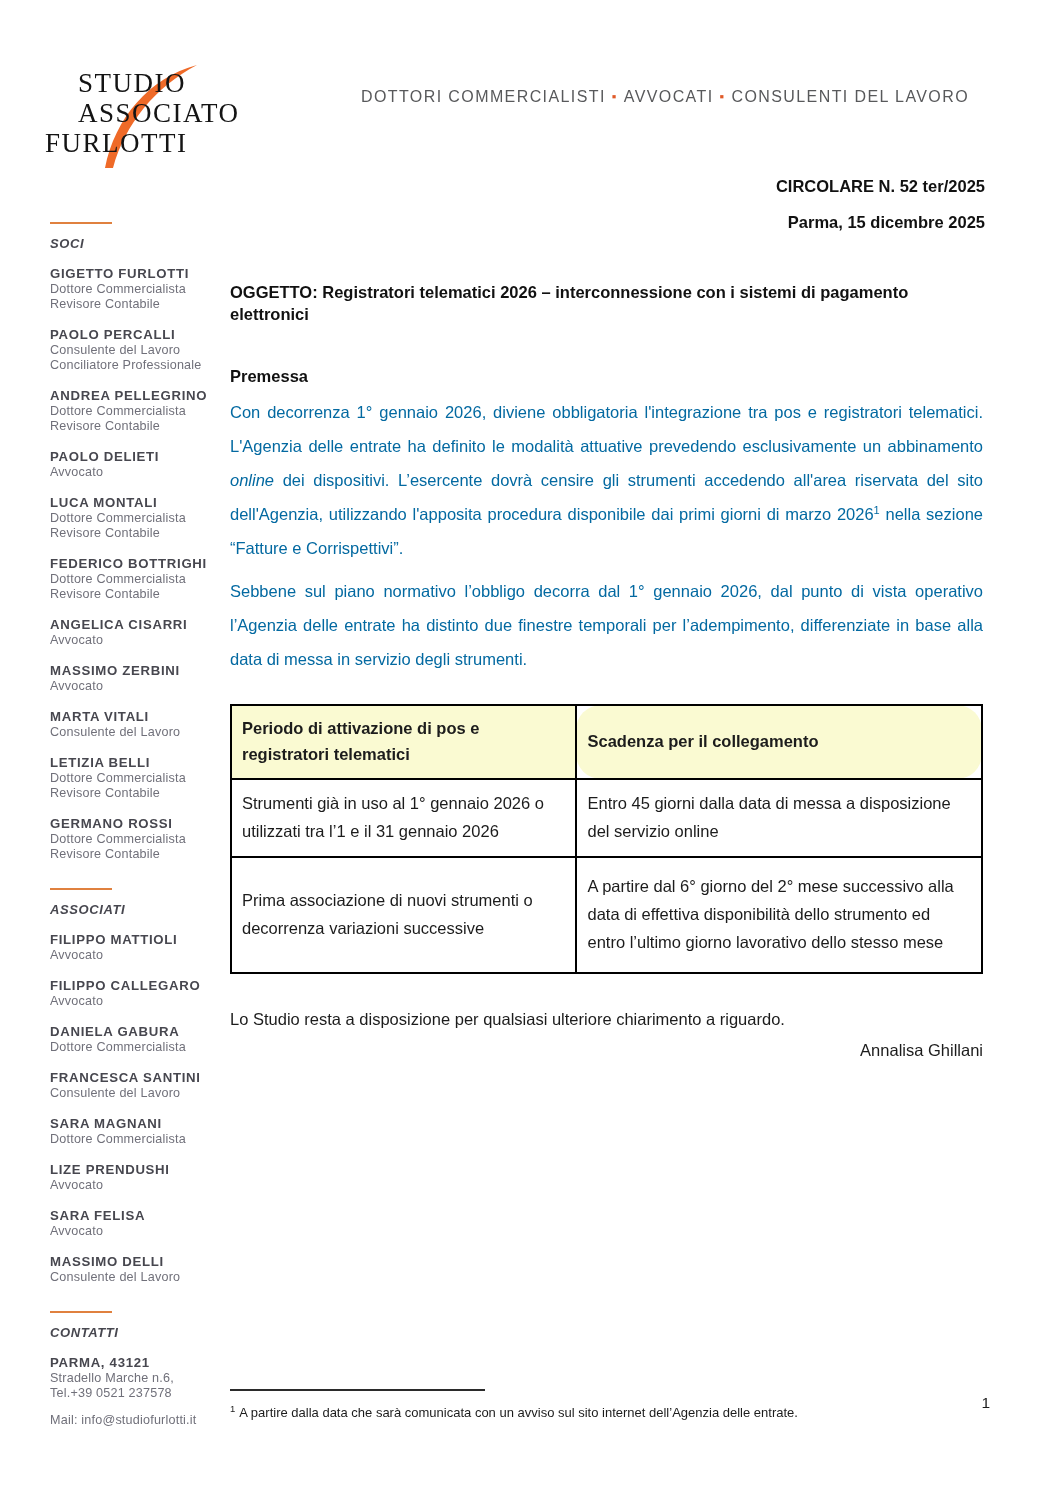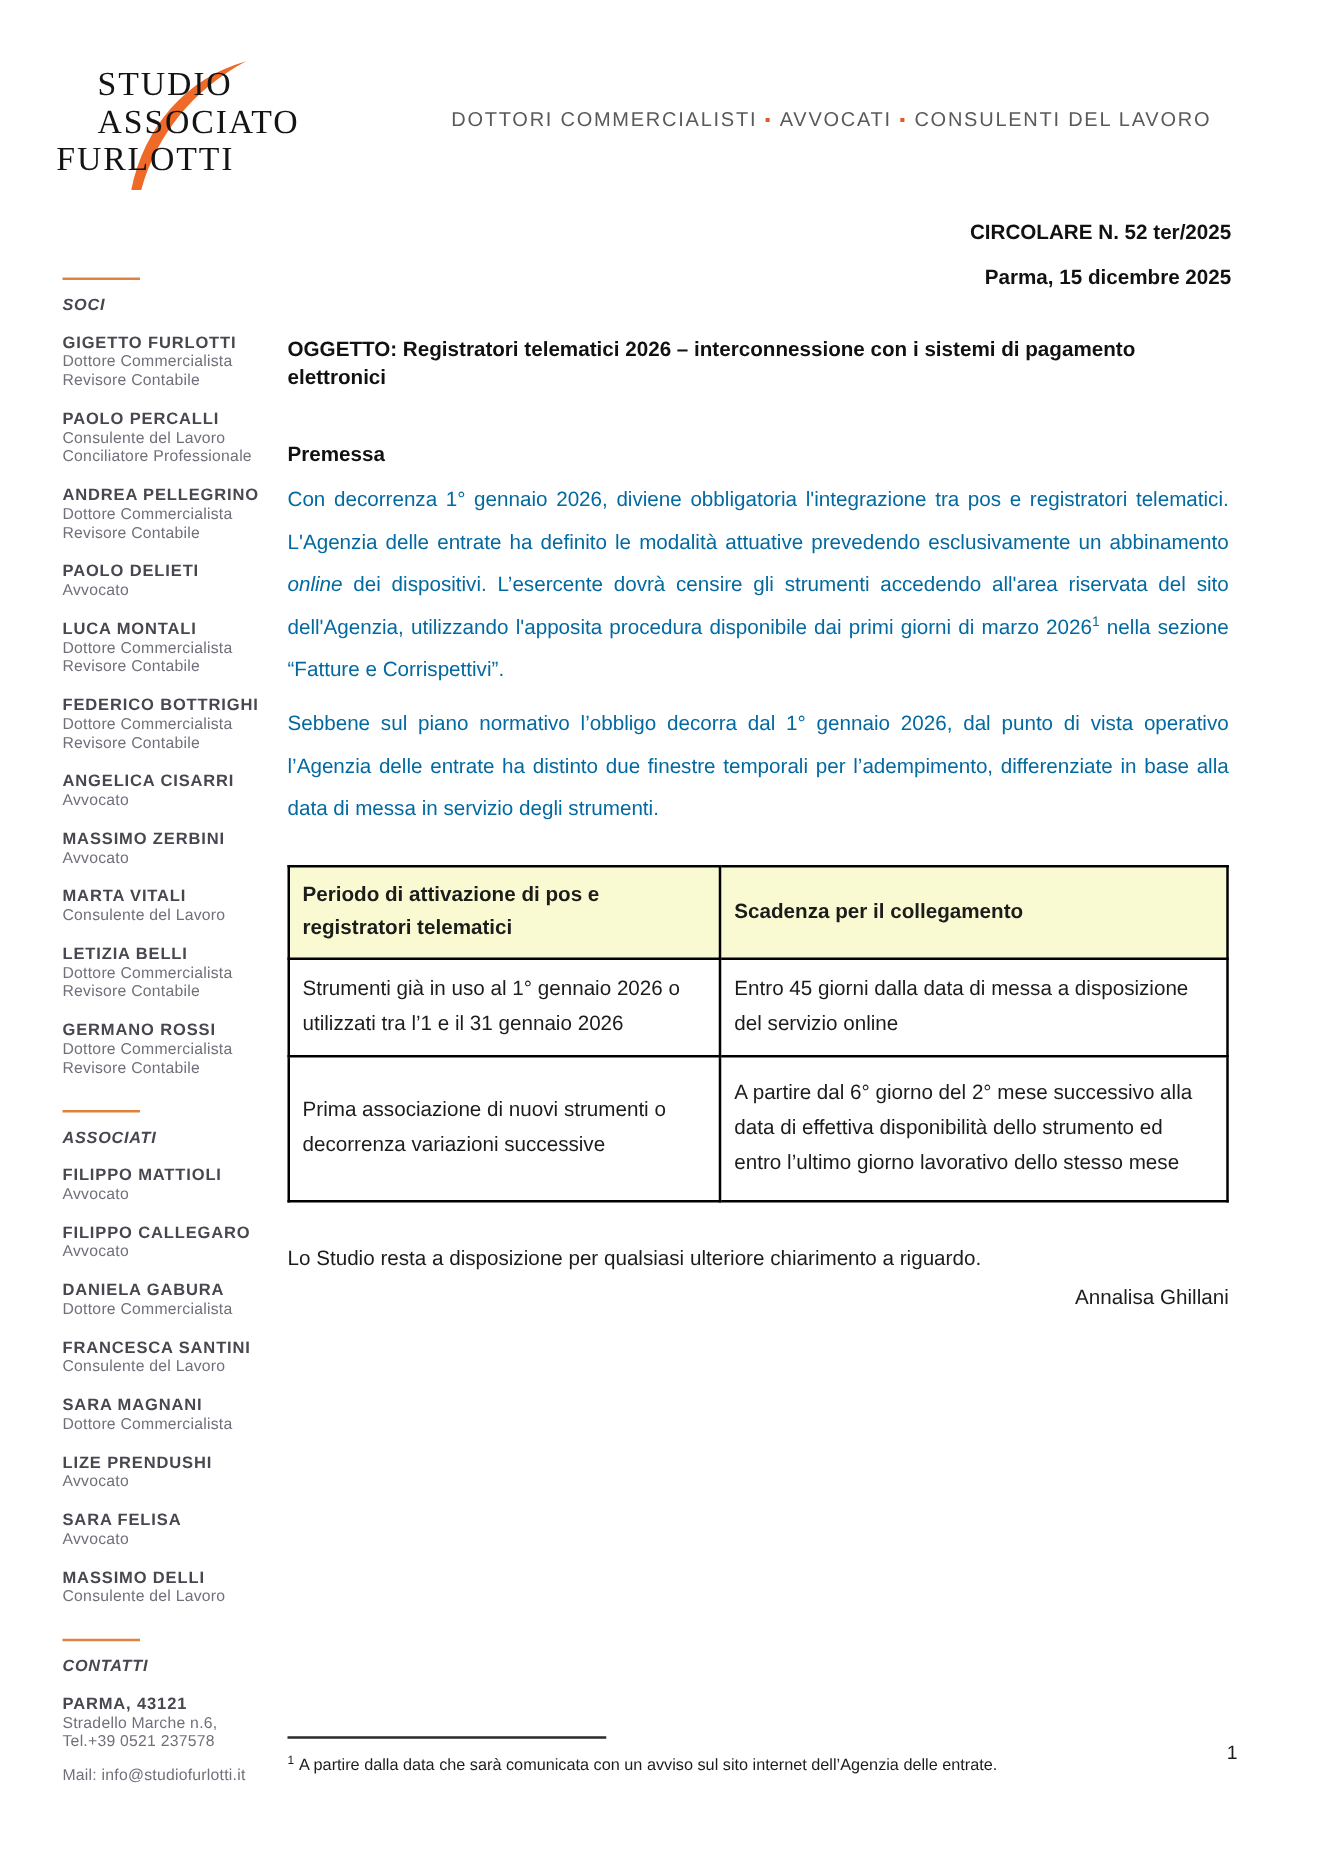--- a/index.html
+++ b/index.html
@@ -6,21 +6,21 @@
   html, body { background: #fff; }
   body {
     width: 1058px; height: 1497px;
     position: relative;
     font-family: "Liberation Sans", sans-serif;
     color: #1c1c1c;
     overflow: hidden;
   }
 
   
-  .logo-wrap { position: absolute; left: 45px; top: 44px; width: 220px; height: 120px; }
+  .logo-wrap { position: absolute; left: 45px; top: 60px; width: 220px; height: 120px; }
   .logo-swoosh { position: absolute; left: 50px; top: 0; width: 110px; height: 112px; z-index: 0; }
   .logo-text {
     position: relative; z-index: 1;
     font-family: "Liberation Serif", serif;
     font-size: 27px; line-height: 30px; letter-spacing: 1.5px;
     color: #141414; padding-top: 8px;
   }
   .logo-line1, .logo-line2 { margin-left: 33px; }
   .logo-line3 { margin-left: 0; }
 
@@ -49,21 +49,21 @@
   .member { margin-top: 15px; }
   .mname {
     font-weight: bold; font-size: 13.2px; color: #47474F;
     letter-spacing: 0.7px; line-height: 16px;
   }
   .mrole { font-size: 12.6px; color: #70707A; line-height: 15px; letter-spacing: 0.2px; }
   .mrole:empty { display: none; }
   .contact-line { margin-top: 12px; font-size: 12.6px; color: #70707A; letter-spacing: 0.2px; }
 
   
-  .main { position: absolute; left: 230px; top: 269px; width: 753px; }
+  .main { position: absolute; left: 230px; top: 281px; width: 753px; }
   .subject { font-weight: bold; font-size: 16.5px; line-height: 22px; color: #111; }
   .heading { font-weight: bold; font-size: 16.5px; color: #111; margin-top: 42px; }
   .para {
     margin-top: 9px; font-size: 16.5px; line-height: 34px;
     text-align: justify; color: #0369a1;
   }
   .para i { font-style: italic; }
   .para sup { font-size: 11px; vertical-align: super; line-height: 0; }
   .heading-2 { margin-top: 26px; }
 
@@ -73,21 +73,21 @@
     border-collapse: collapse; border: 2px solid #000;
   }
   table.deadlines th, table.deadlines td {
     border: 2px solid #000;
     font-size: 16.5px; line-height: 26px;
     padding: 9px 12px 11px 10px;
     vertical-align: middle; text-align: left;
   }
   table.deadlines th { background: #FAFAD2; font-weight: bold; }
   .col-period { width: 46%; }
-  .col-deadline { width: 54%; }
+  .col-deadline { width: 54%; border-radius: 25px; }
   table.deadlines td { line-height: 28px; }
   tr.row-2 td { padding-top: 14px; padding-bottom: 16px; }
 
   
   .closing { margin-top: 36px; font-size: 16.5px; color: #1c1c1c; }
   .signature { margin-top: 12px; text-align: right; font-size: 16.5px; color: #1c1c1c; }
 
   
   .footnote-sep { position: absolute; left: 230px; top: 1389px; width: 255px; border-top: 2.5px solid #2b2b2b; }
   .footnote {

